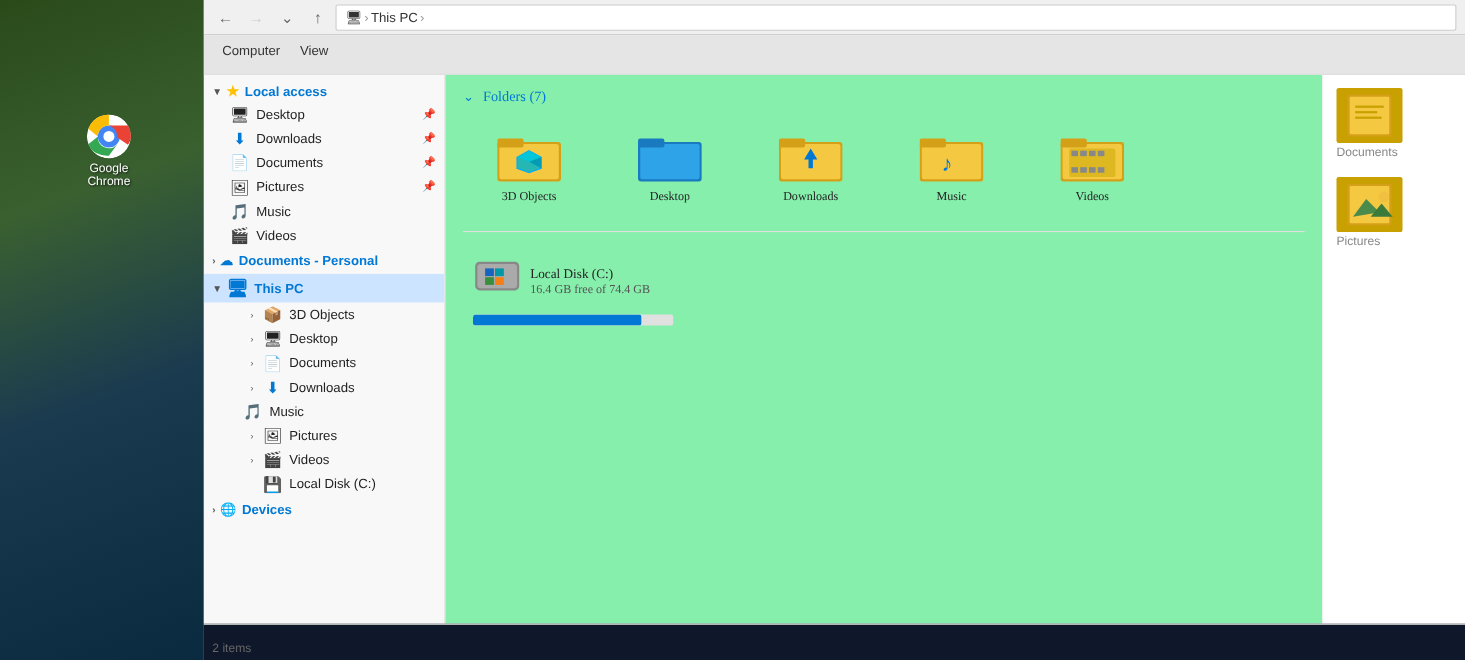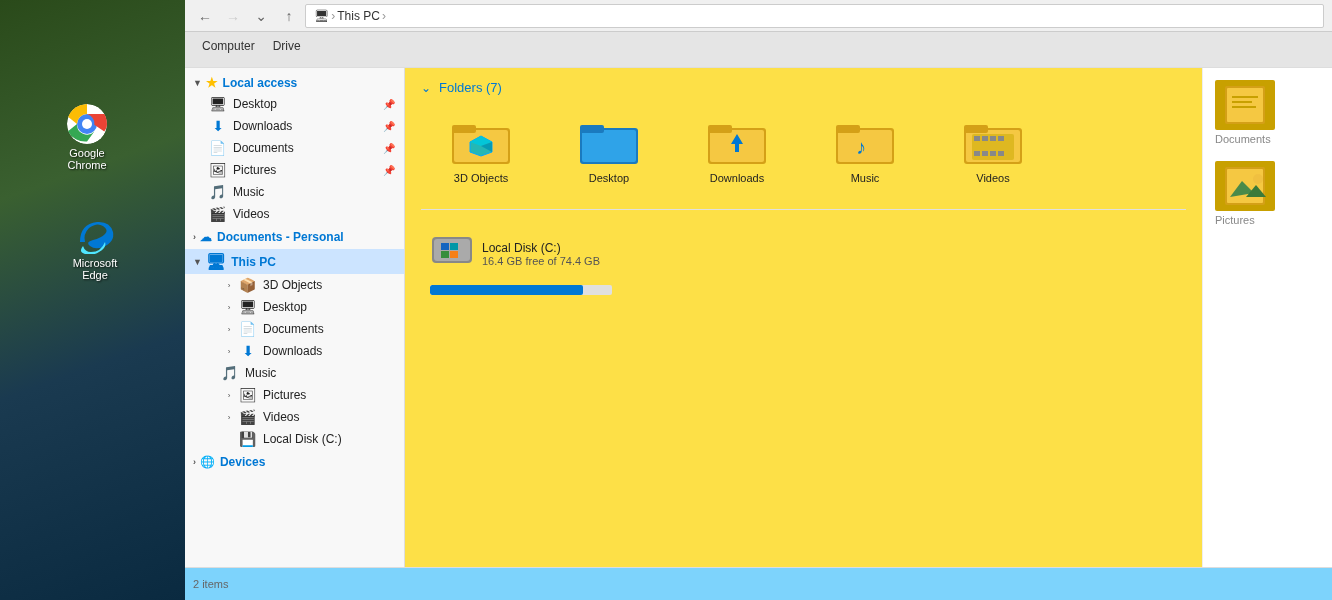--- a/index.html
+++ b/index.html
@@ -190,21 +190,22 @@
       color: #555;
       cursor: pointer;
       margin-right: 2px;
     }
 
     
     .content-pane {
       flex: 1;
       overflow-y: auto;
       padding: 12px 16px;
-      background: #fde047;
+      background: #86efac;
+      font-family: Liberation Serif, serif;
     }
 
     .section-header {
       display: flex;
       align-items: center;
       gap: 8px;
       margin-bottom: 12px;
       font-size: 13px;
       color: #0078d4;
       font-weight: 400;
@@ -347,78 +348,69 @@
       position: relative;
       overflow: hidden;
     }
     .thumb-label {
       font-size: 11px;
       color: #888;
     }
 
     .status-bar {
       height: 22px;
-      background: #7dd3fc;
+      background: #0f172a;
       border-top: 1px solid #ddd;
       display: flex;
-      align-items: center;
+      align-items: flex-start;
       padding: 16px 8px;
       font-size: 11px;
       color: #666;
     }
   </style>
 </head>
 <body>
 
 <div class="desktop-bg">
 
-  <div class="desktop-icon" style="top:100px; left:52px;">
+  <div class="desktop-icon" style="top:100px; left:64px;">
     <div class="icon-img">
       <svg class="chrome-icon-svg" viewBox="0 0 40 40">
         <circle cx="20" cy="20" r="20" fill="#fff"></circle>
         <circle cx="20" cy="20" r="10" fill="#4285F4"></circle>
         <path d="M20 10 h20 A20 20 0 0 1 37.3 27.5 L27.3 20.8 A10 10 0 0 0 20 10z" fill="#EA4335"></path>
         <path d="M20 10 A10 10 0 0 0 10 20 L0.7 12.5 A20 20 0 0 1 20 0z" fill="#FBBC05"></path>
         <path d="M10 20 A10 10 0 0 0 27.3 27.5 L20 37.5 A20 20 0 0 1 0.7 27.5z" fill="#34A853"></path>
         <circle cx="20" cy="20" r="7" fill="#4285F4"></circle>
         <circle cx="20" cy="20" r="5" fill="white"></circle>
       </svg>
     </div>
     <div class="icon-label">Google<br>Chrome</div>
   </div>
 
-  <div class="desktop-icon" style="top:210px; left:60px;">
-    <div class="icon-img">
-      <svg width="40" height="40" viewBox="0 0 40 40">
-        <path d="M5 28 Q5 10 22 8 Q35 7 38 18 Q40 28 28 33 Q20 36 15 32 Q10 28 18 26 Q26 24 30 20 Q34 16 28 12 Q22 8 14 14 Q8 20 10 28z" fill="#0078D4"></path>
-        <path d="M8 32 Q3 38 10 40 Q18 42 24 38 Q32 34 30 28 Q26 38 16 38 Q10 38 8 32z" fill="#50e6ff"></path>
-      </svg>
-    </div>
-    <div class="icon-label">Microsoft<br>Edge</div>
-  </div>
 </div>
 
 <div class="explorer-window">
 
   <div class="title-bar">
     <button class="nav-btn" title="Back">←</button>
     <button class="nav-btn disabled" title="Forward">→</button>
     <button class="nav-btn">⌄</button>
     <button class="nav-btn">↑</button>
     <div class="address-bar">
       <span>🖥</span>
       <span class="address-sep"> › </span>
       <span>This PC</span>
       <span class="address-sep"> › </span>
     </div>
   </div>
 
   <div class="toolbar">
     <button class="toolbar-btn">Computer</button>
-    <button class="toolbar-btn">Drive</button>
+    <button class="toolbar-btn">View</button>
   </div>
 
   <div class="main-content">
 
     <div class="sidebar">
 
       <div class="sidebar-section">
         <div class="sidebar-header">
           <span class="expand-arrow">▼</span>
           <span class="star-icon">★</span>

